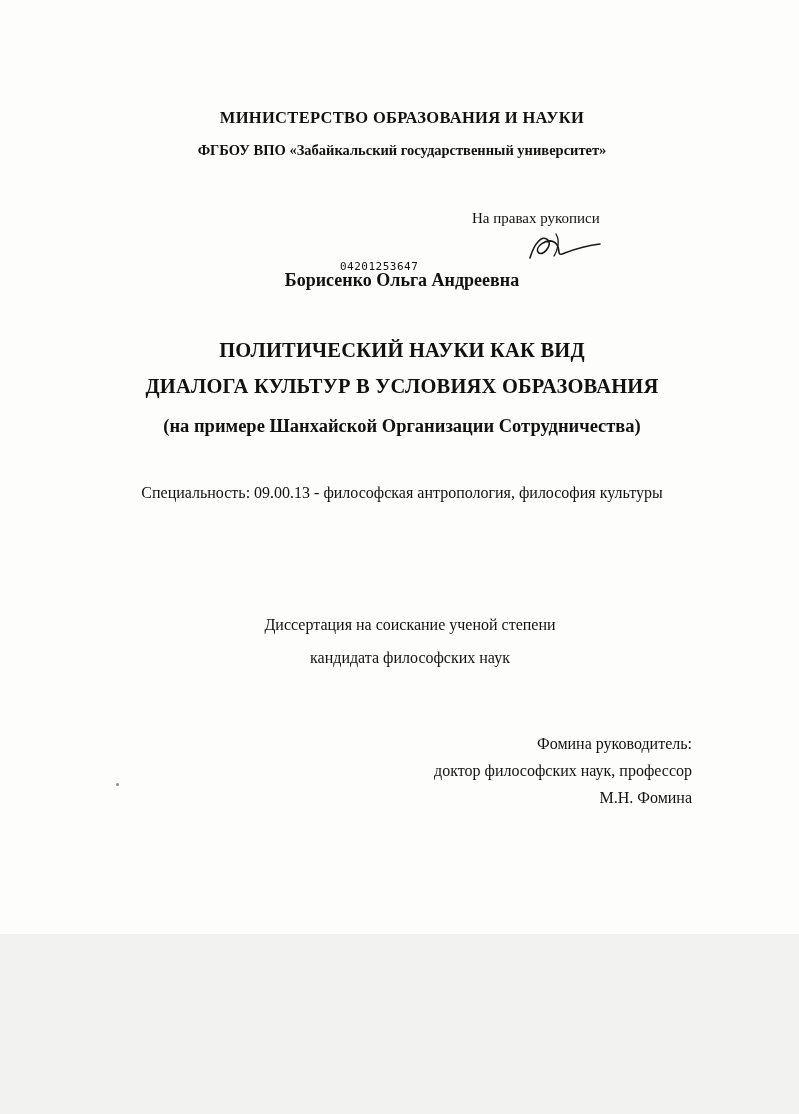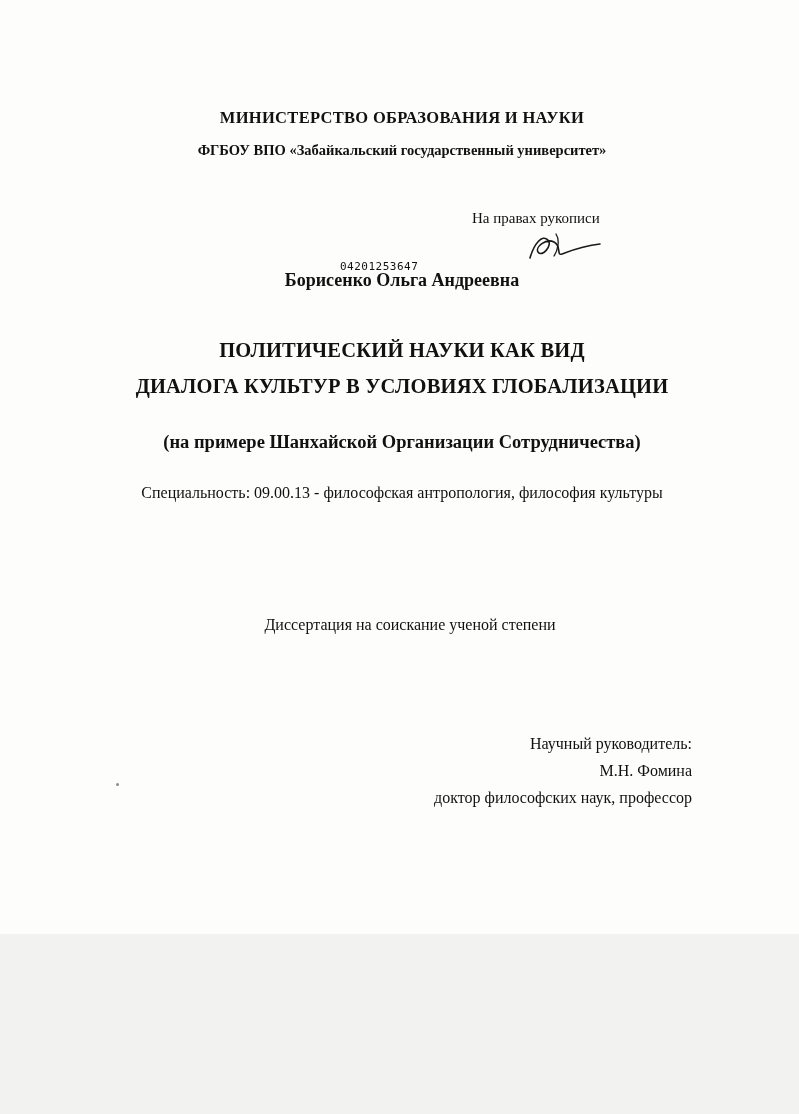--- a/index.html
+++ b/index.html
@@ -96,21 +96,21 @@
   .title-line {
     font-weight: bold;
     font-size: 20.5px;
     line-height: 36px;
     letter-spacing: 0.2px;
   }
   .subtitle {
     font-weight: bold;
     font-size: 18.5px;
     line-height: 36px;
-    margin-top: 20px;
+    margin-top: 4px;
   }
 
   .speciality {
     position: absolute;
     top: 484px;
     left: 0;
     width: 580px;
     font-size: 16px;
   }
 
@@ -168,33 +168,34 @@
 
     <svg class="signature" viewBox="0 0 130 40">
       <path d="M18 30 C22 16, 30 6, 36 12 C41 17, 30 30, 26 24 C23 19, 34 10, 42 14 C50 18, 44 28, 50 26 C58 23, 70 18, 88 16" fill="none" stroke="#1a1a1a" stroke-width="1.6" stroke-linecap="round"></path>
       <path d="M44 6 C48 12, 46 22, 42 28" fill="none" stroke="#1a1a1a" stroke-width="1.3" stroke-linecap="round"></path>
     </svg>
 
     <div class="author center">Борисенко Ольга Андреевна</div>
 
     <div class="title-block center">
       <div class="title-line">ПОЛИТИЧЕСКИЙ НАУКИ КАК ВИД</div>
-      <div class="title-line">ДИАЛОГА КУЛЬТУР В УСЛОВИЯХ ГЛОБАЛИЗАЦИИ</div>
+      <div class="title-line">ДИАЛОГА КУЛЬТУР В УСЛОВИЯХ ОБРАЗОВАНИЯ</div>
       <div class="subtitle">(на примере Шанхайской Организации Сотрудничества)</div>
     </div>
 
     <div class="speciality center">Специальность: 09.00.13 - философская антропология, философия культуры</div>
 
     <div class="degree center">
       <div>Диссертация на соискание ученой степени</div>
+      <div>кандидата философских наук</div>
     </div>
 
     <div class="advisor">
-      <div>Научный руководитель:</div>
+      <div>Фомина руководитель:</div>
+      <div>доктор философских наук, профессор</div>
       <div>М.Н. Фомина</div>
-      <div>доктор философских наук, профессор</div>
     </div>
 
     <div class="city-year center">Чита – 2014</div>
   </div>
 
   <div class="margin-dot"></div>
 </div>
 
 </body></html>

